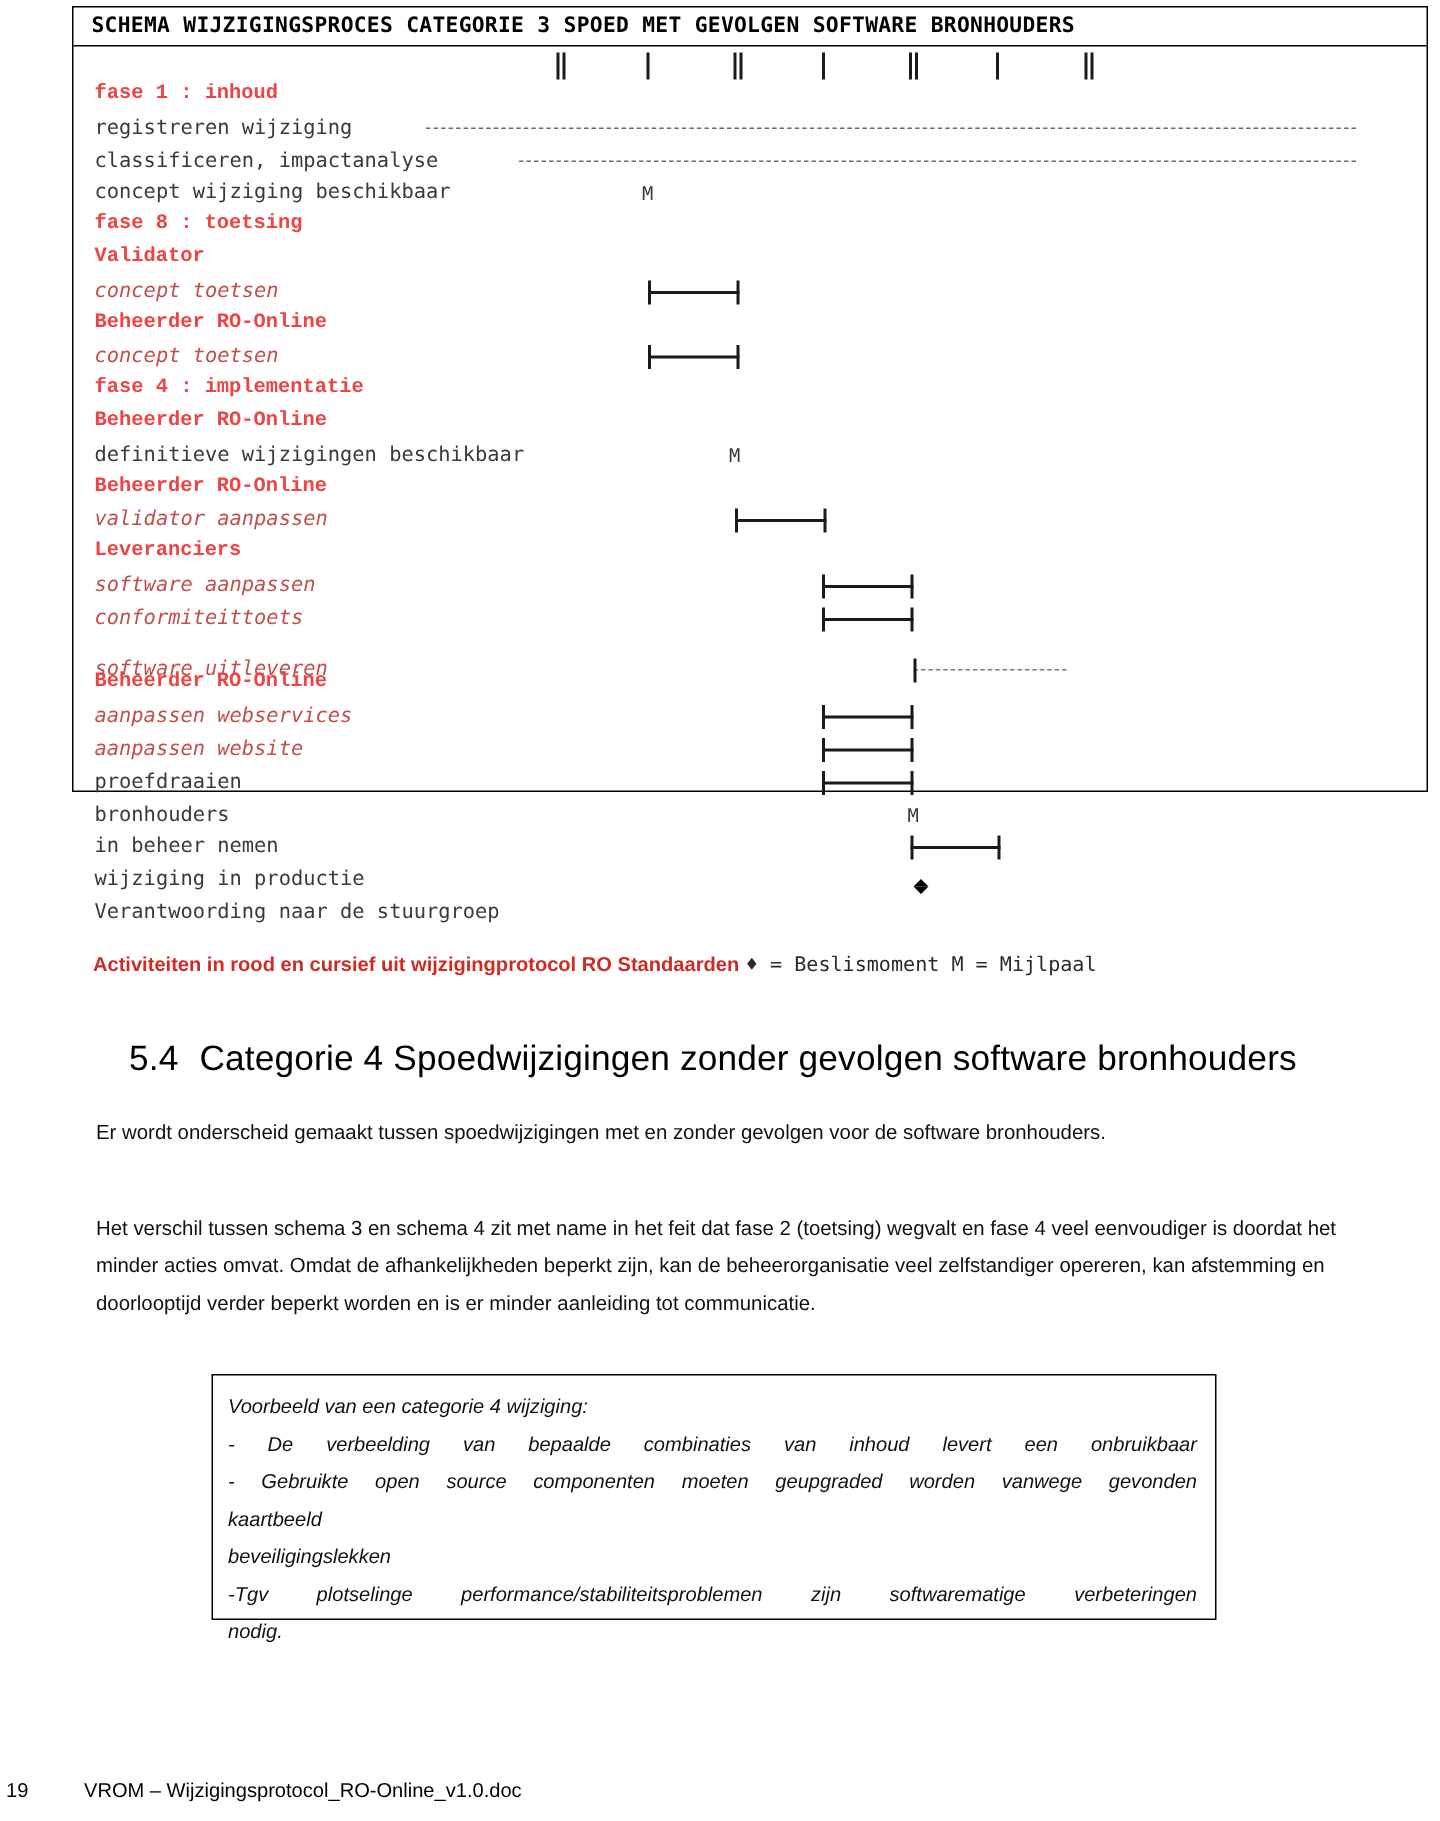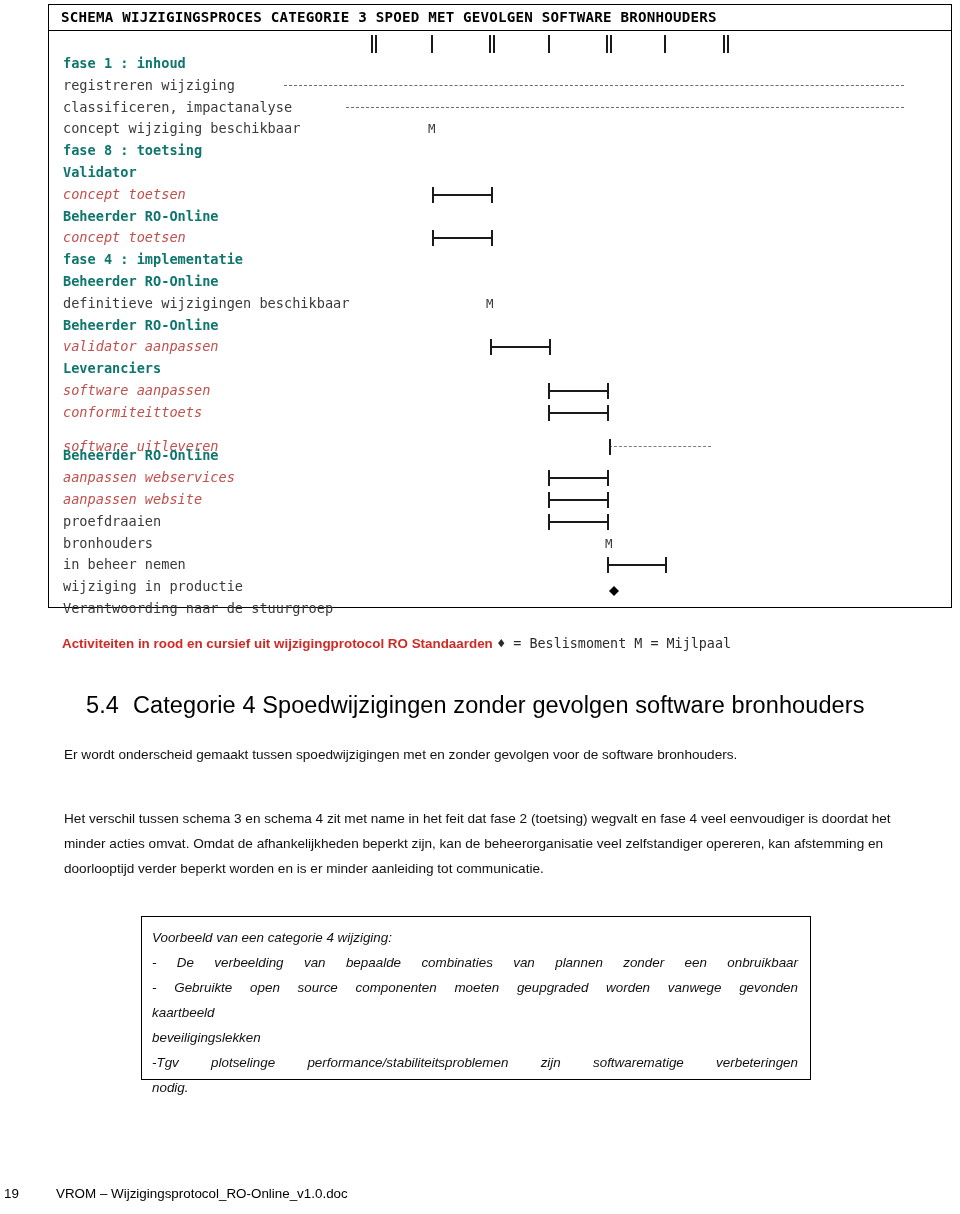--- a/index.html
+++ b/index.html
@@ -15,21 +15,21 @@
     color: #000000;
     overflow: hidden;
   }
 
   
   #schema-box {
     position: absolute;
     left: 48px;
     top: 4px;
     width: 904px;
-    height: 604px;
+    height: 524px;
     border: 1px solid #000;
     box-sizing: border-box;
     background: #fff;
   }
   #schema-title-row {
     position: absolute;
     left: 0; top: 0;
     width: 100%;
     height: 26px;
     border-bottom: 1px solid #000;
@@ -75,21 +75,22 @@
     position: absolute;
     left: 14px;
     top: 2px;
     font-family: "DejaVu Sans Mono", "Liberation Mono", monospace;
     font-size: 13.6px;
     white-space: nowrap;
     color: #3a3a3a;
   }
   .row-label.bold {
     font-weight: bold;
-    color: #0f766e;
+    color: #ef4444;
+    font-family: Liberation Mono, monospace;
   }
   .row-label.red {
     color: #c0504d;
     font-style: italic;
   }
 
   
   .m-marker {
     position: absolute;
     top: 3px;
@@ -369,21 +370,21 @@
 
 <div id="heading">
   <span class="num">5.4</span><span>Categorie 4 Spoedwijzigingen zonder gevolgen software bronhouders</span>
 </div>
 
 <div class="para" id="para1">Er wordt onderscheid gemaakt tussen spoedwijzigingen met en zonder gevolgen voor de software bronhouders.</div>
 <div class="para" id="para2">Het verschil tussen schema 3 en schema 4 zit met name in het feit dat fase 2 (toetsing) wegvalt en fase 4 veel eenvoudiger is doordat het minder acties omvat. Omdat de afhankelijkheden beperkt zijn, kan de beheerorganisatie veel zelfstandiger opereren, kan afstemming en doorlooptijd verder beperkt worden en is er minder aanleiding tot communicatie.</div>
 
 <div id="example-box">
   <div class="ex-line">Voorbeeld van een categorie 4 wijziging:</div>
-  <div class="ex-line just">- De verbeelding van bepaalde combinaties van plannen zonder een onbruikbaar</div>
+  <div class="ex-line just">- De verbeelding van bepaalde combinaties van inhoud levert een onbruikbaar</div>
   <div class="ex-line just">- Gebruikte open source componenten moeten geupgraded worden vanwege gevonden</div>
   <div class="ex-line just-cont">kaartbeeld</div>
   <div class="ex-line just-cont">beveiligingslekken</div>
   <div class="ex-line just">-Tgv plotselinge performance/stabiliteitsproblemen zijn softwarematige verbeteringen</div>
   <div class="ex-line just-cont">nodig.</div>
 </div>
 
 <div id="footer">
   <span id="footer-page">19</span>
   <span id="footer-doc">VROM – Wijzigingsprotocol_RO-Online_v1.0.doc</span>

